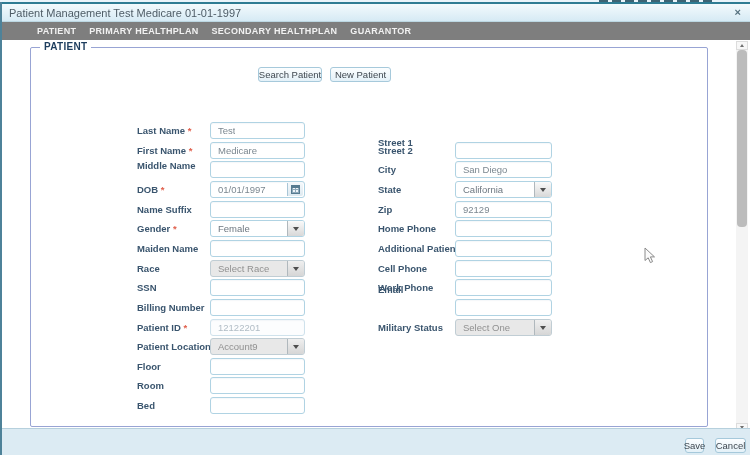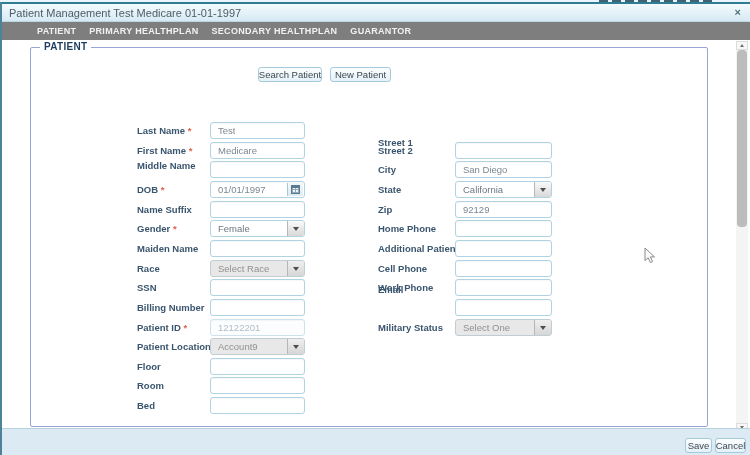--- a/index.html
+++ b/index.html
@@ -73,21 +73,21 @@
   .scroll { position:absolute; left:736px; top:41px; width:12px; height:390px; background:#f4f4f4; }
   .s-btn { position:absolute; left:0; width:12px; height:9px; background:#f7f7f7; border:1px solid #dcdcdc;
     display:flex; align-items:center; justify-content:center; }
   .s-up { top:0; } .s-down { bottom:0; height:8px; }
   .t-up { width:0; height:0; border:2.5px solid rgba(0,0,0,0); border-bottom:3.5px solid #707070; margin-top:-3px; }
   .t-down { width:0; height:0; border:2.5px solid rgba(0,0,0,0); border-top:3.5px solid #707070; margin-bottom:-3px; }
   .thumb { position:absolute; left:1px; width:10px; top:9px; height:177px; background:#bcbcbc; border-radius:4px; }
 
   
   .footer { position:absolute; left:0; bottom:0; right:0; height:27px; background:#dcebf3; border-top:1px solid #b6d0dd; }
-  .btn-save   { left:685px; top:9px; width:27px; }
+  .btn-save   { left:685px; top:9px; width:19px; }
   .btn-cancel { left:715px; top:9px; width:31px; }
   .footer .btn { position:absolute; }
 
   .cursor { position:absolute; left:644px; top:247px; width:12px; height:18px; z-index:40; }
 </style>
 </head>
 <body>
 
 <div class="modal">
 

